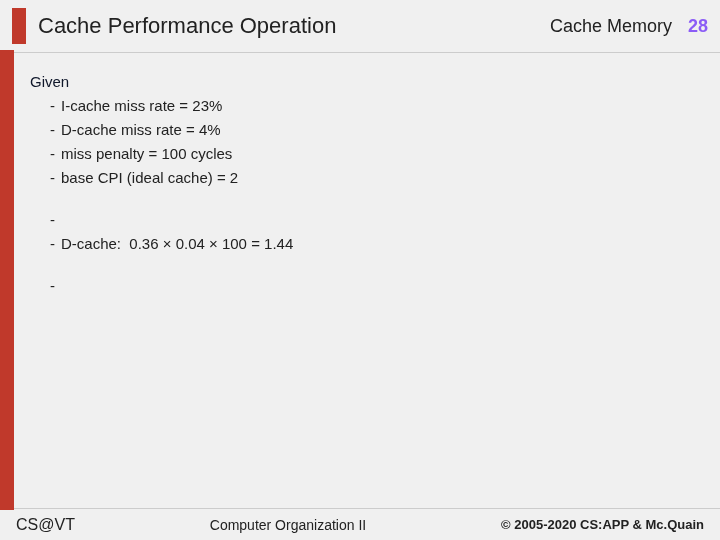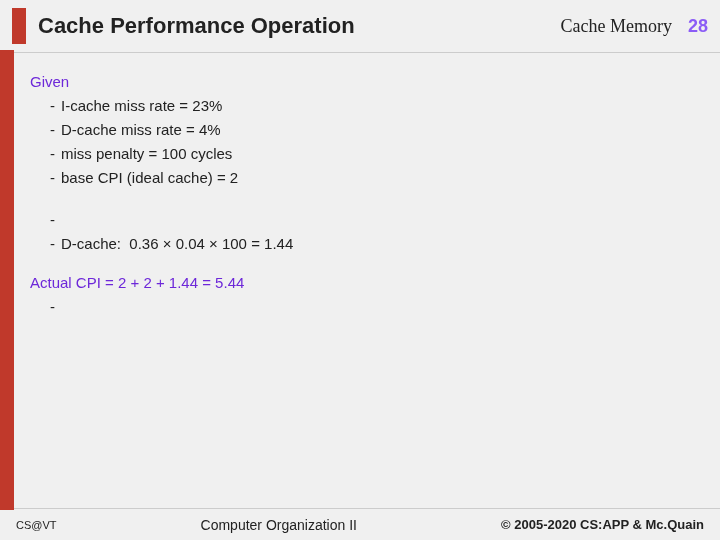--- a/index.html
+++ b/index.html
@@ -33,35 +33,34 @@
     .header-accent {
       width: 14px;
       height: 36px;
       background: #c0392b;
       margin-right: 12px;
       flex-shrink: 0;
     }
 
     .header-title {
       font-size: 22px;
-      font-weight: bold;
+      font-weight: normal;
       color: #222;
       flex: 1;
     }
 
     .header-right {
       display: flex;
       align-items: center;
       gap: 16px;
     }
 
     .cache-memory-label {
       font-size: 18px;
       color: #222;
-      font-family: Liberation Serif, serif;
     }
 
     .page-number {
       font-size: 18px;
       color: #8b5cf6;
       font-weight: bold;
     }
 
     .left-bar {
       position: absolute;
@@ -80,21 +79,21 @@
       gap: 0;
     }
 
     .section {
       margin-bottom: 18px;
     }
 
     .section-title {
       font-size: 15px;
       font-weight: normal;
-      color: #6d28d9;
+      color: #0f172a;
       margin-bottom: 4px;
     }
 
     .bullet-list {
       list-style: none;
       padding-left: 20px;
     }
 
     .bullet-list li {
       font-size: 15px;
@@ -112,21 +111,21 @@
       display: flex;
       justify-content: space-between;
       align-items: center;
       padding: 6px 16px;
       border-top: 1px solid #ccc;
       background: #f0f0f0;
       height: 32px;
     }
 
     .footer-left {
-      font-size: 11px;
+      font-size: 16px;
       color: #222;
     }
 
     .footer-center {
       font-size: 14px;
       color: #222;
     }
 
     .footer-right {
       font-size: 13px;
@@ -180,21 +179,20 @@
             <span class="dash">-</span>
           </li>
         <li>
             <span class="dash">-</span>
             <span>D-cache:&nbsp;&nbsp;0.36 × 0.04 × 100 = 1.44</span>
           </li>
       </ul>
     </div>
 
     <div class="section">
-      <div class="section-title">Actual CPI = 2 + 2 + 1.44 = 5.44</div>
       <ul class="bullet-list">
         <li>
             <span class="dash">-</span>
           </li>
       </ul>
     </div>
 
   </div>
 
   <div class="footer">

